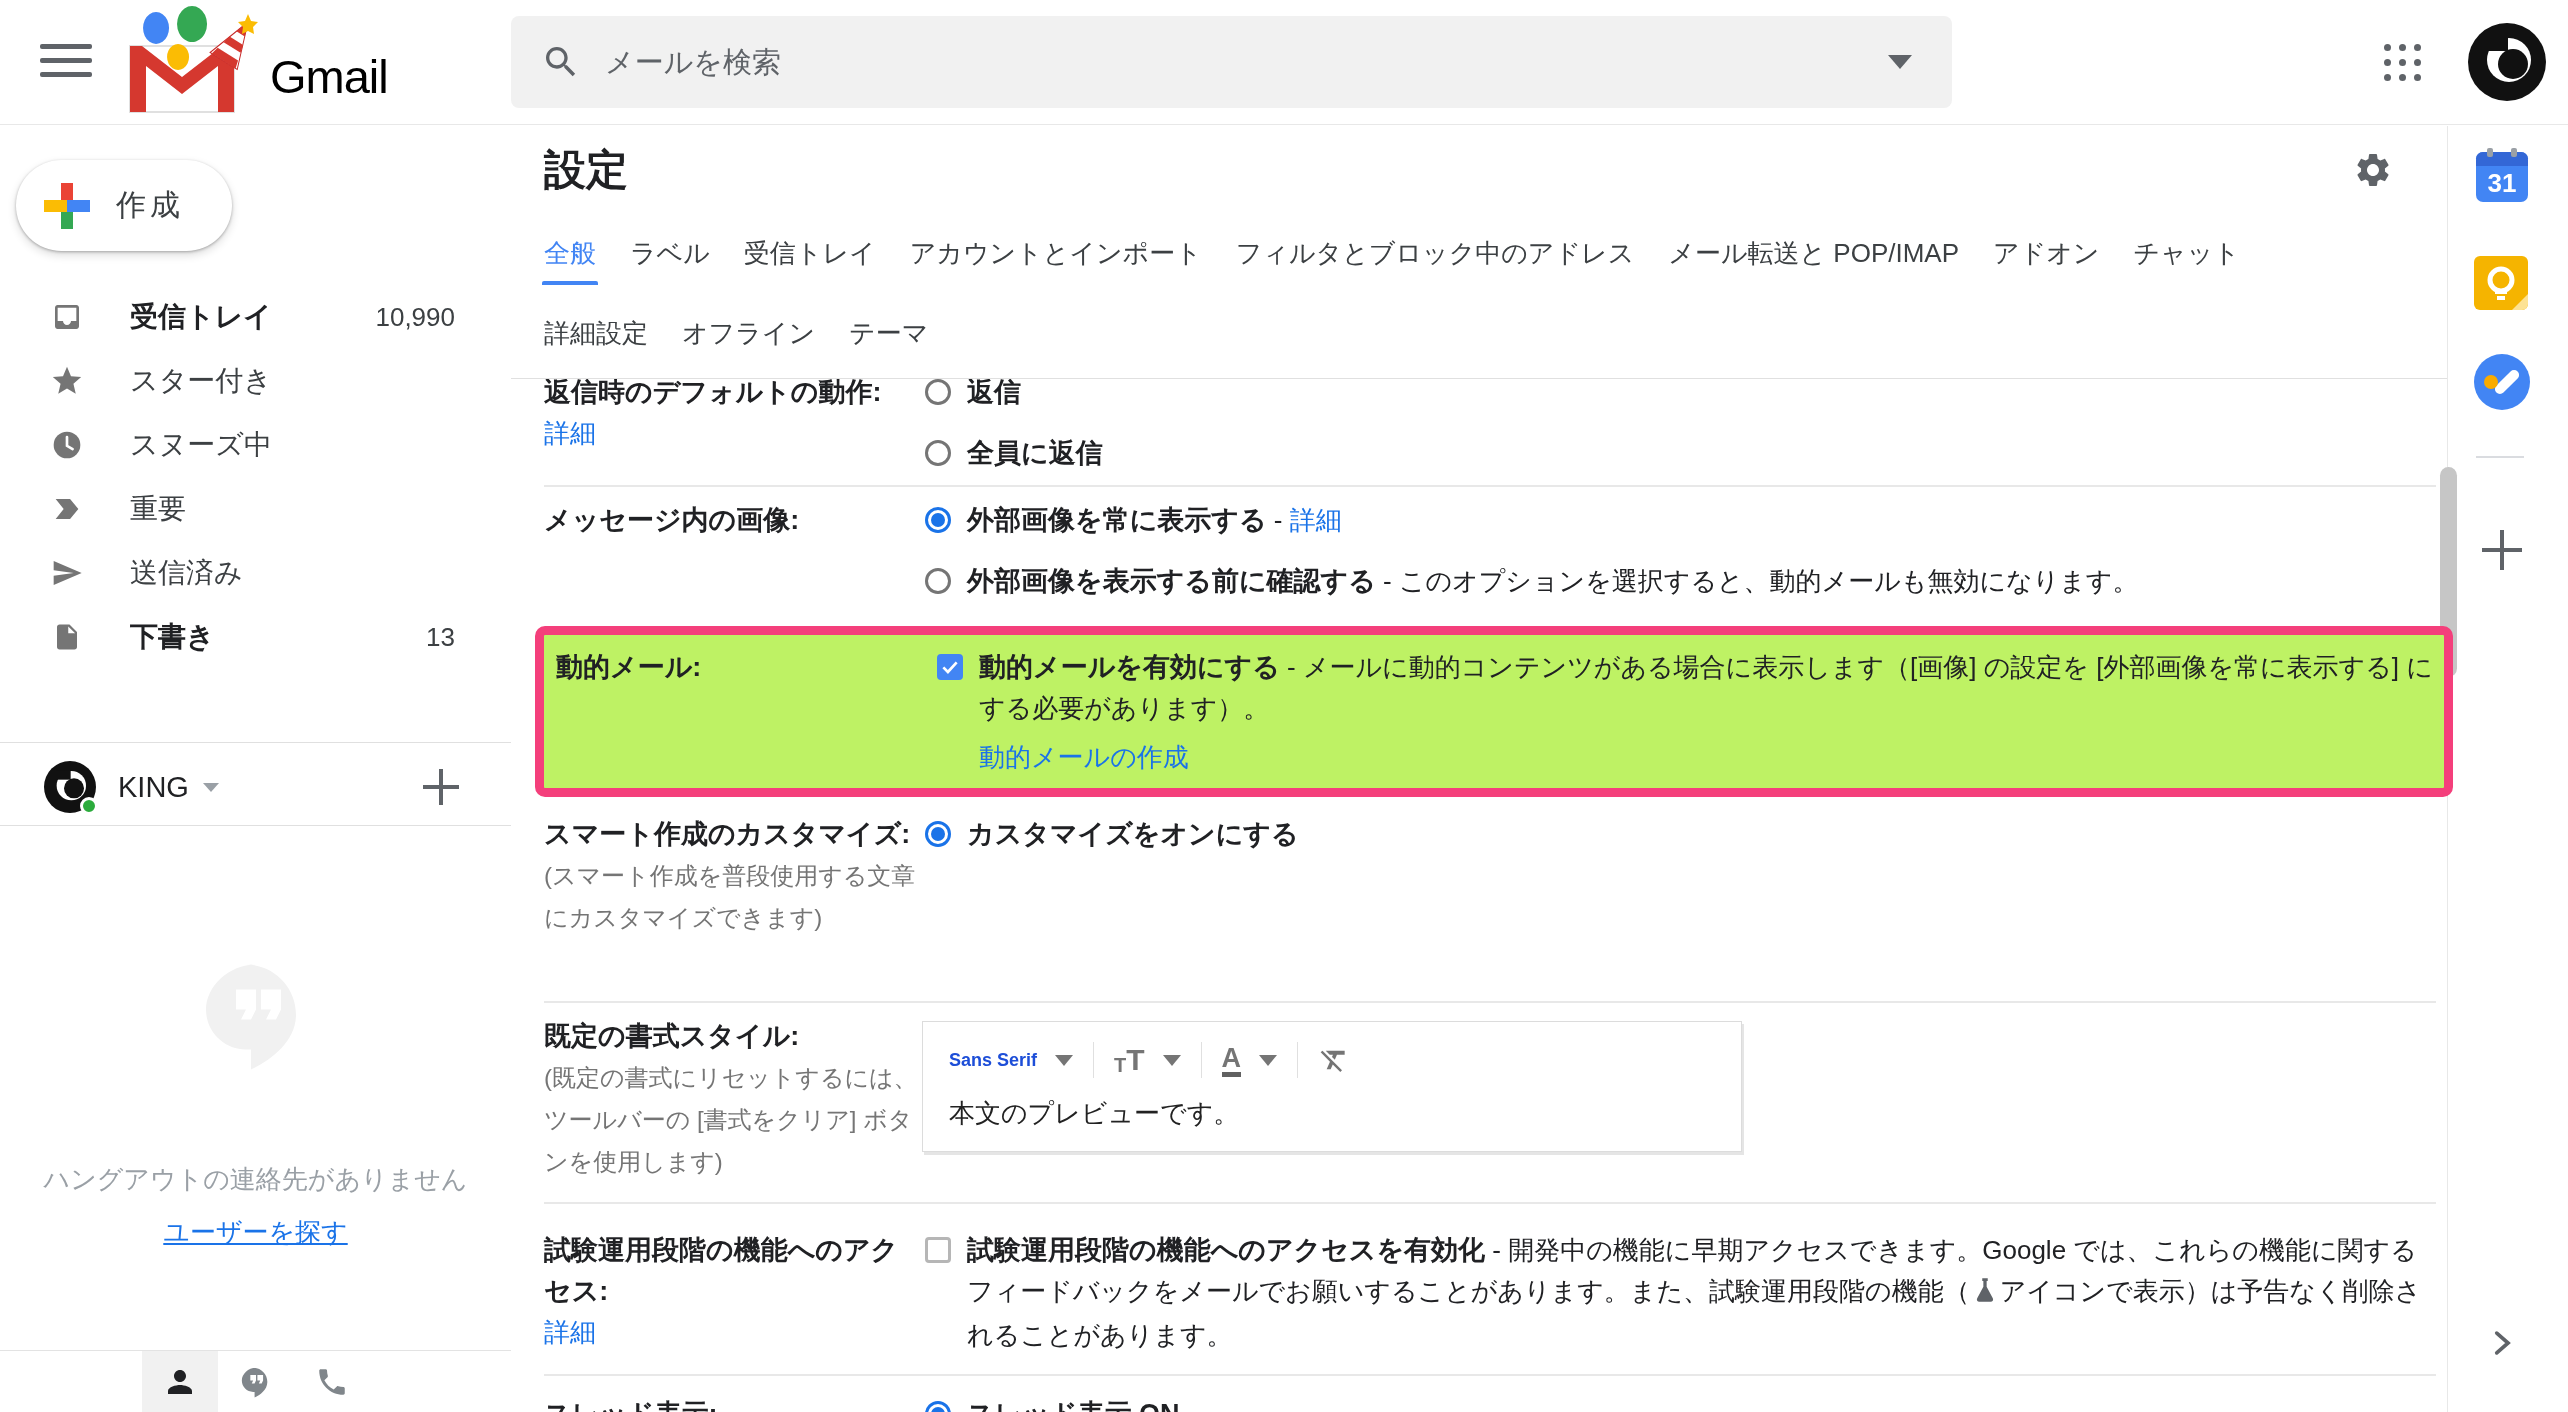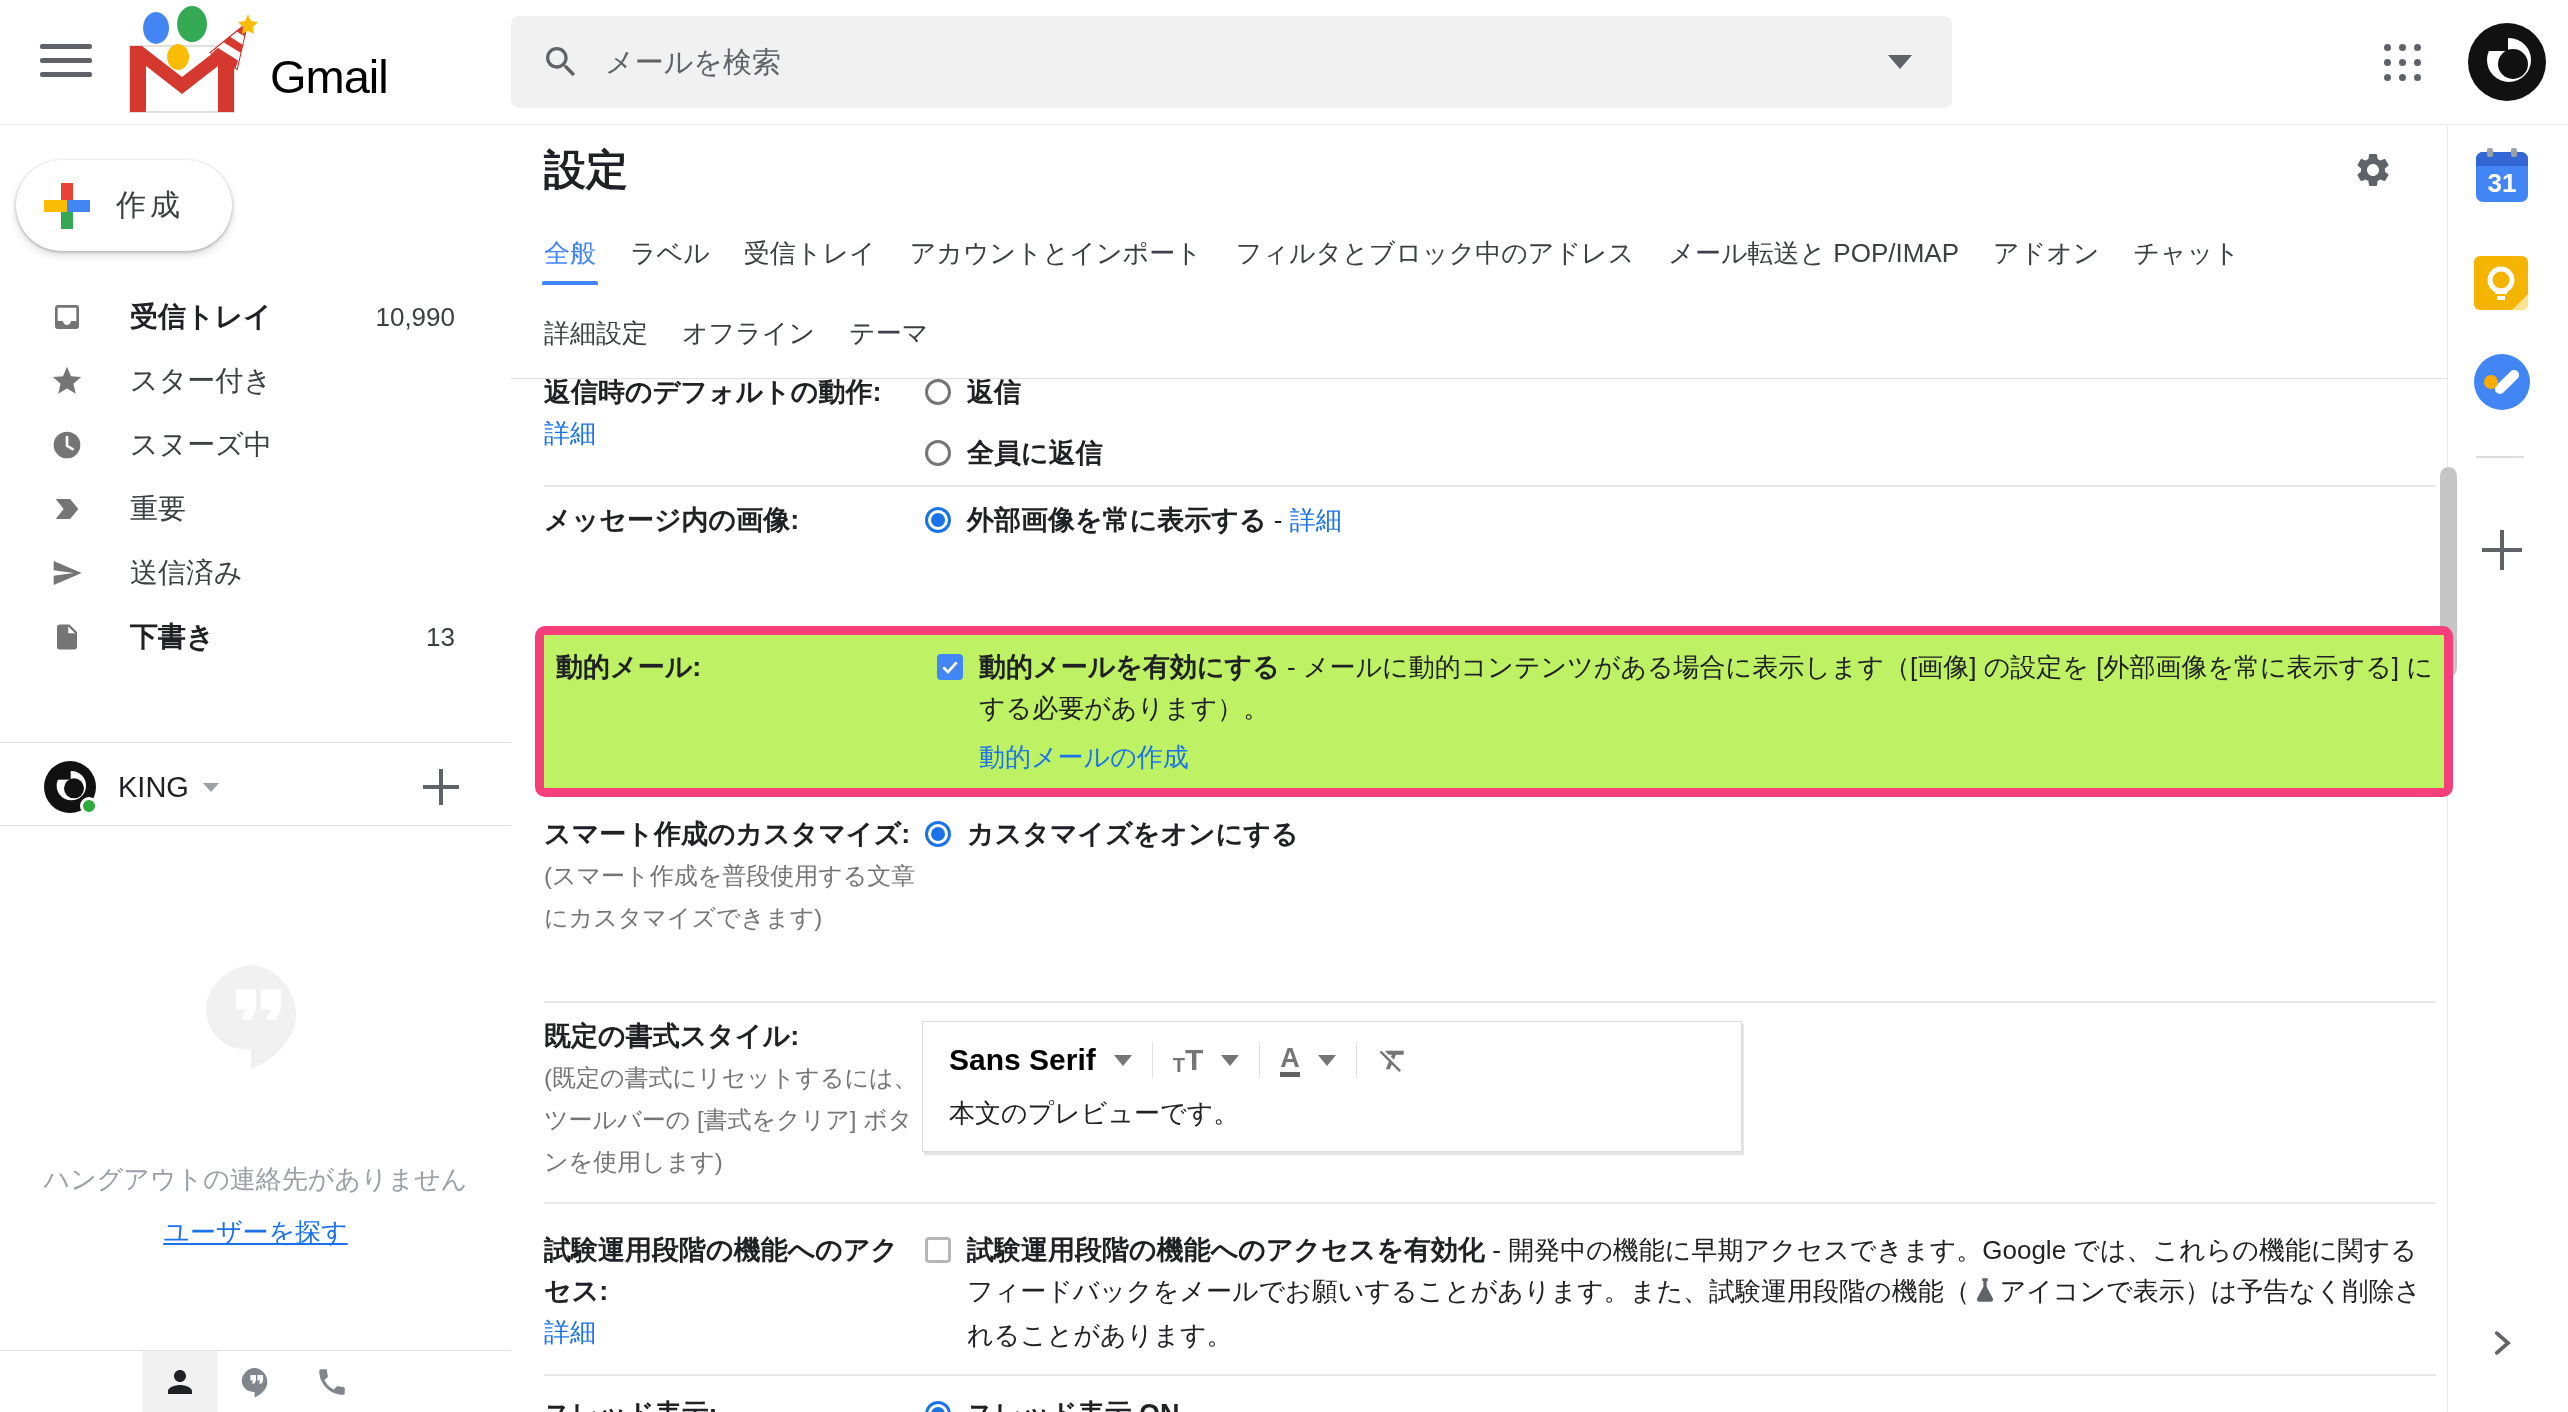--- a/index.html
+++ b/index.html
@@ -75,21 +75,21 @@
   .radio { width:26px; height:26px; border-radius:50%; border:3px solid #757575; background:#fff; flex:none; margin-top:7px; margin-right:16px; cursor:pointer; position:relative; }
   .radio.sel { border-color:#1a73e8; }
   .radio.sel:after { content:""; position:absolute; left:3px; top:3px; width:14px; height:14px; border-radius:50%; background:#1a73e8; }
   .checkbox { width:26px; height:26px; border-radius:4px; border:3px solid #b6b6b6; background:#fff; flex:none; margin-top:7px; margin-right:16px; cursor:pointer; display:flex; align-items:center; justify-content:center; }
   .checkbox.checked { background:#4285f4; border-color:#4285f4; }
   .hr { position:absolute; left:33px; width:1892px; height:2px; background:#e8e8e8; }
   .highlight-box { position:absolute; left:24px; top:247px; width:1918px; border:9px solid #f43f7b; border-radius:10px; background:#bef264; z-index:3; padding:12px 0 10px 12px; display:flex; }
   .hb-link { display:block; margin-top:8px; }
   .toolbar-box { width:820px; border:1px solid #dcdcdc; background:#fff; box-shadow:2px 3px 0 rgba(0,0,0,.10); margin-left:-3px; margin-top:5px; padding:18px 26px 20px 26px; }
   .tb-row { display:flex; align-items:center; height:40px; }
-  .tb-font { font-size:30px; font-weight:700; color:#000000; cursor:pointer; }
+  .tb-font { font-size:18px; font-weight:700; color:#1d4ed8; cursor:pointer; }
   .tb-caret { width:0; height:0; border-left:9px solid transparent; border-right:9px solid transparent; border-top:11px solid #757575; margin-left:18px; cursor:pointer; }
   .tb-sep { width:1px; height:36px; background:#e0e0e0; margin:0 20px; }
   .tb-size { display:flex; align-items:flex-end; color:#757575; font-weight:700; cursor:pointer; }
   .tb-size .t1 { font-size:20px; } .tb-size .t2 { font-size:30px; }
   .tb-color { font-size:27px; font-weight:700; color:#757575; border-bottom:5px solid #616161; line-height:28px; cursor:pointer; }
   .tb-preview { font-size:26px; color:#222; margin-top:16px; }
   .flask { display:inline-block; vertical-align:-3px; margin:0 4px; }
   
   .rightbar { position:absolute; right:12px; top:126px; width:109px; bottom:0; border-left:1px solid #e8e8e8; background:#fff; }
   .rb-ic { position:absolute; left:26px; cursor:pointer; }
@@ -318,20 +318,24 @@
     <div class="hr" style="top:106px;"></div>
 
     <div class="srow" style="top:121px;">
       <div class="lbl">
         <span>メッセージ内の画像:</span>
       </div>
       <div class="opts">
         <div class="opt">
           <span class="radio sel"></span>
           <span><span class="b">外部画像を常に表示する</span><span> - </span><span class="lnk">詳細</span></span>
+        </div>
+        <div class="opt">
+          <span class="radio"></span>
+          <span><span class="b">外部画像を表示する前に確認する</span><span> - このオプションを選択すると、動的メールも無効になります。</span></span>
         </div>
       </div>
     </div>
 
     <div class="highlight-box">
       <div class="lbl" style="padding-top:0;">
         <span>動的メール:</span>
       </div>
       <div class="opts" style="padding-right:6px;">
         <div class="opt" style="margin-bottom:0;">

